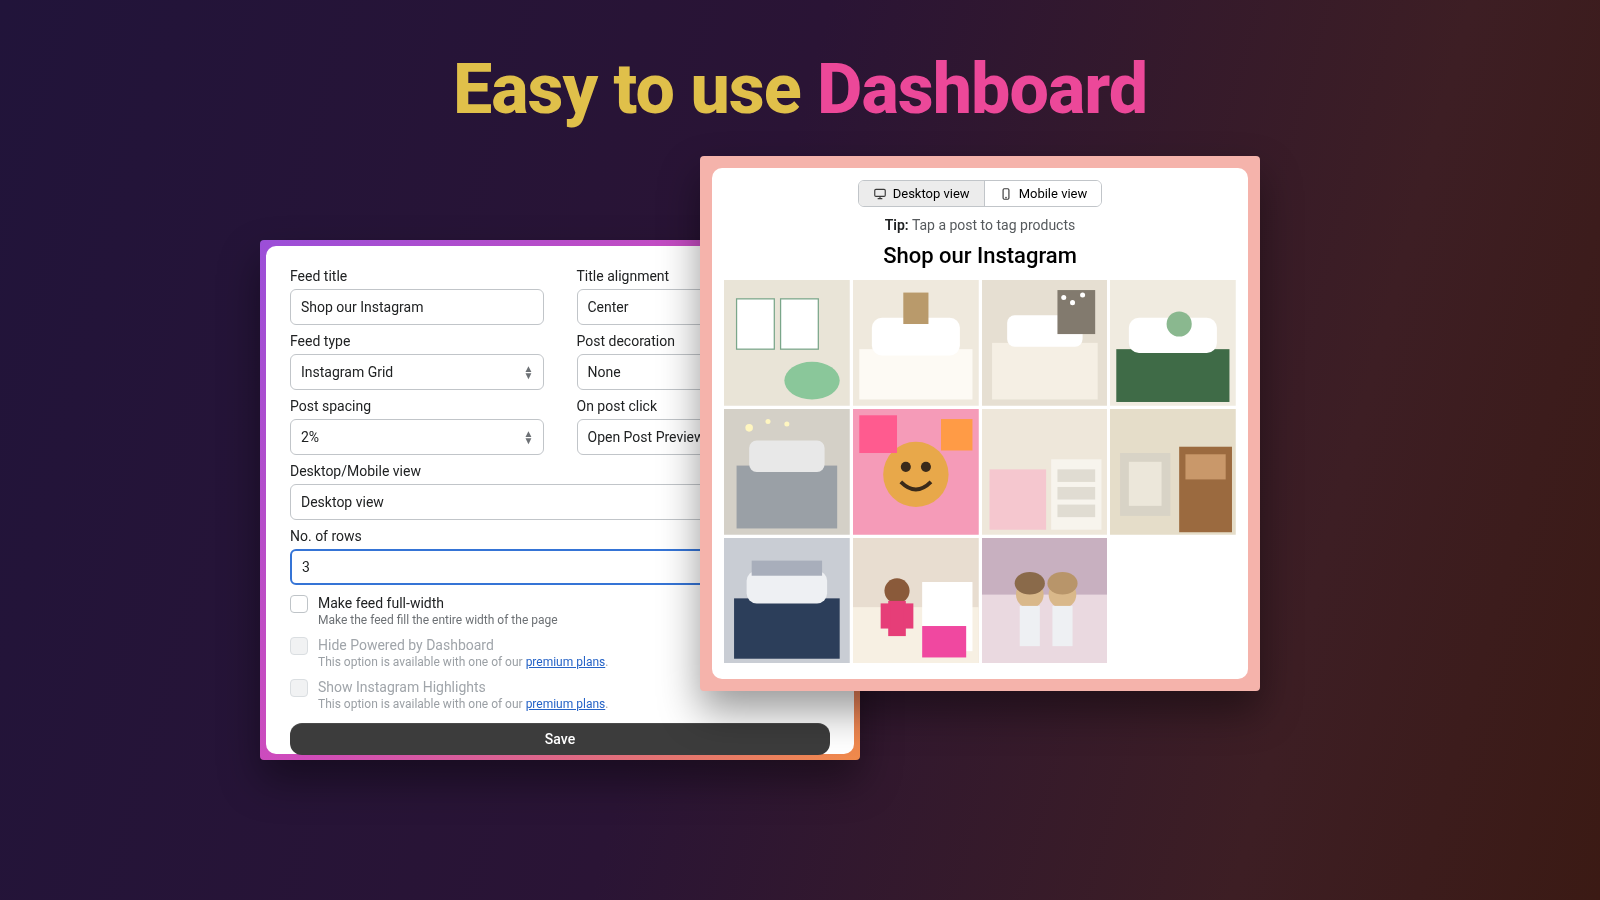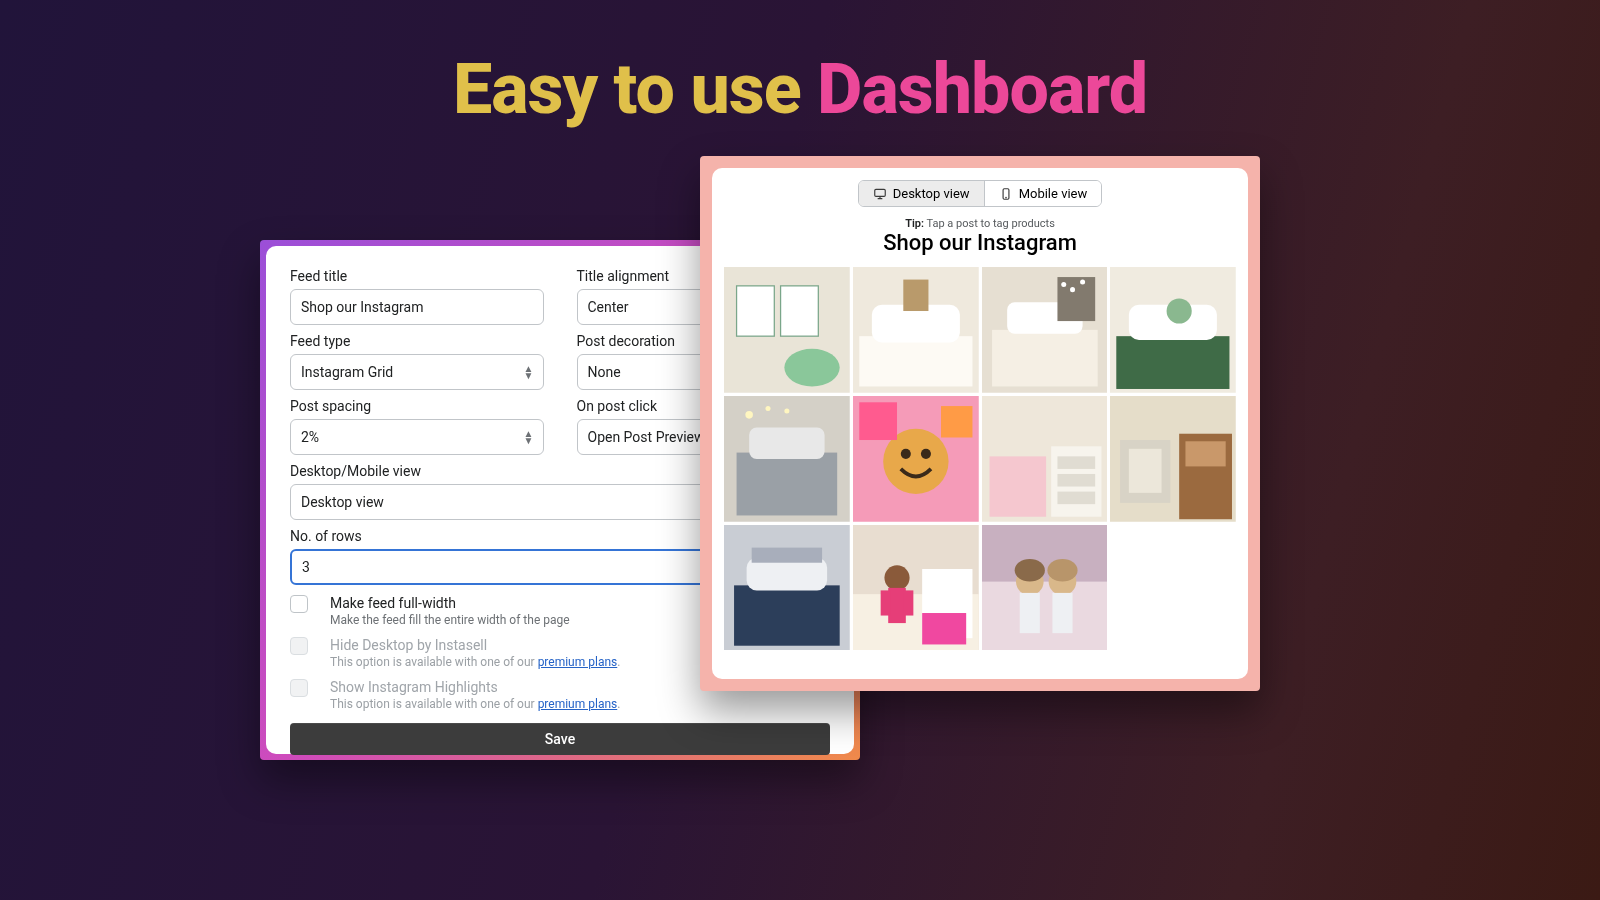--- a/index.html
+++ b/index.html
@@ -103,21 +103,21 @@
   flex-direction: column;
   font-size: 8px;
   color: #6d7175;
   background: #fff;
 }
 .stepper .chevrons span { flex:1; display:flex; align-items:center; justify-content:center; }
 .stepper .chevrons span:first-child { border-bottom: 1px solid #c1c5c9; }
 .checkbox-row {
   display: flex;
   align-items: flex-start;
-  gap: 22px;
+  gap: 10px;
   margin-top: 10px;
 }
 .checkbox {
   width: 18px;
   height: 18px;
   border: 1px solid #bfc4c8;
   border-radius: 4px;
   background: #fff;
   flex-shrink: 0;
 }
@@ -125,21 +125,21 @@
 .checkbox-text .title { font-size: 14px; }
 .checkbox-text .title.disabled { color: #a0a5aa; }
 .checkbox-text .sub { font-size: 12px; color: #6d7175; margin-top: 2px; }
 .checkbox-text .sub.disabled { color: #9ba0a5; }
 .link { color: #2563c7; text-decoration: underline; cursor: pointer; }
 .save-btn {
   width: 100%;
   height: 32px;
   background: #3c3c3c;
   color: #fff;
-  border-radius: 4px;
+  border-radius: 12px;
   display: flex;
   align-items: center;
   justify-content: center;
   font-size: 14px;
   font-weight: 500;
   margin-top: 12px;
   box-shadow: inset 0 1px 0 rgba(255,255,255,0.08);
 }
 
 
@@ -176,23 +176,23 @@
   display: flex;
   align-items: center;
   gap: 6px;
   cursor: pointer;
 }
 .view-toggle .seg.active { background: #ececec; }
 .view-toggle .seg.inactive { background: #fff; }
 .view-toggle .divider { width: 1px; background: #c1c5c9; }
 .tip-row {
   text-align: center;
-  font-size: 11px;
+  font-size: 14px;
   color: #565a5d;
-  margin-bottom: 0;
+  margin-bottom: 10px;
 }
 .tip-row b { color: #202223; font-weight: 600; }
 .preview-title {
   text-align: center;
   font-size: 22px;
   font-weight: 500;
   margin-bottom: 12px;
 }
 .grid {
   display: grid;
@@ -310,21 +310,21 @@
       <div class="checkbox"></div>
       <div class="checkbox-text">
         <div class="title">Make feed full-width</div>
         <div class="sub">Make the feed fill the entire width of the page</div>
       </div>
     </div>
 
     <div class="checkbox-row">
       <div class="checkbox disabled"></div>
       <div class="checkbox-text">
-        <div class="title disabled">Hide Desktop by Instasell</div>
+        <div class="title disabled">Hide Powered by Dashboard</div>
         <div class="sub disabled">
           <span>This option is available with one of our </span><span class="link">premium plans</span>.
         </div>
       </div>
     </div>
 
     <div class="checkbox-row">
       <div class="checkbox disabled"></div>
       <div class="checkbox-text">
         <div class="title disabled">Show Instagram Highlights</div>

